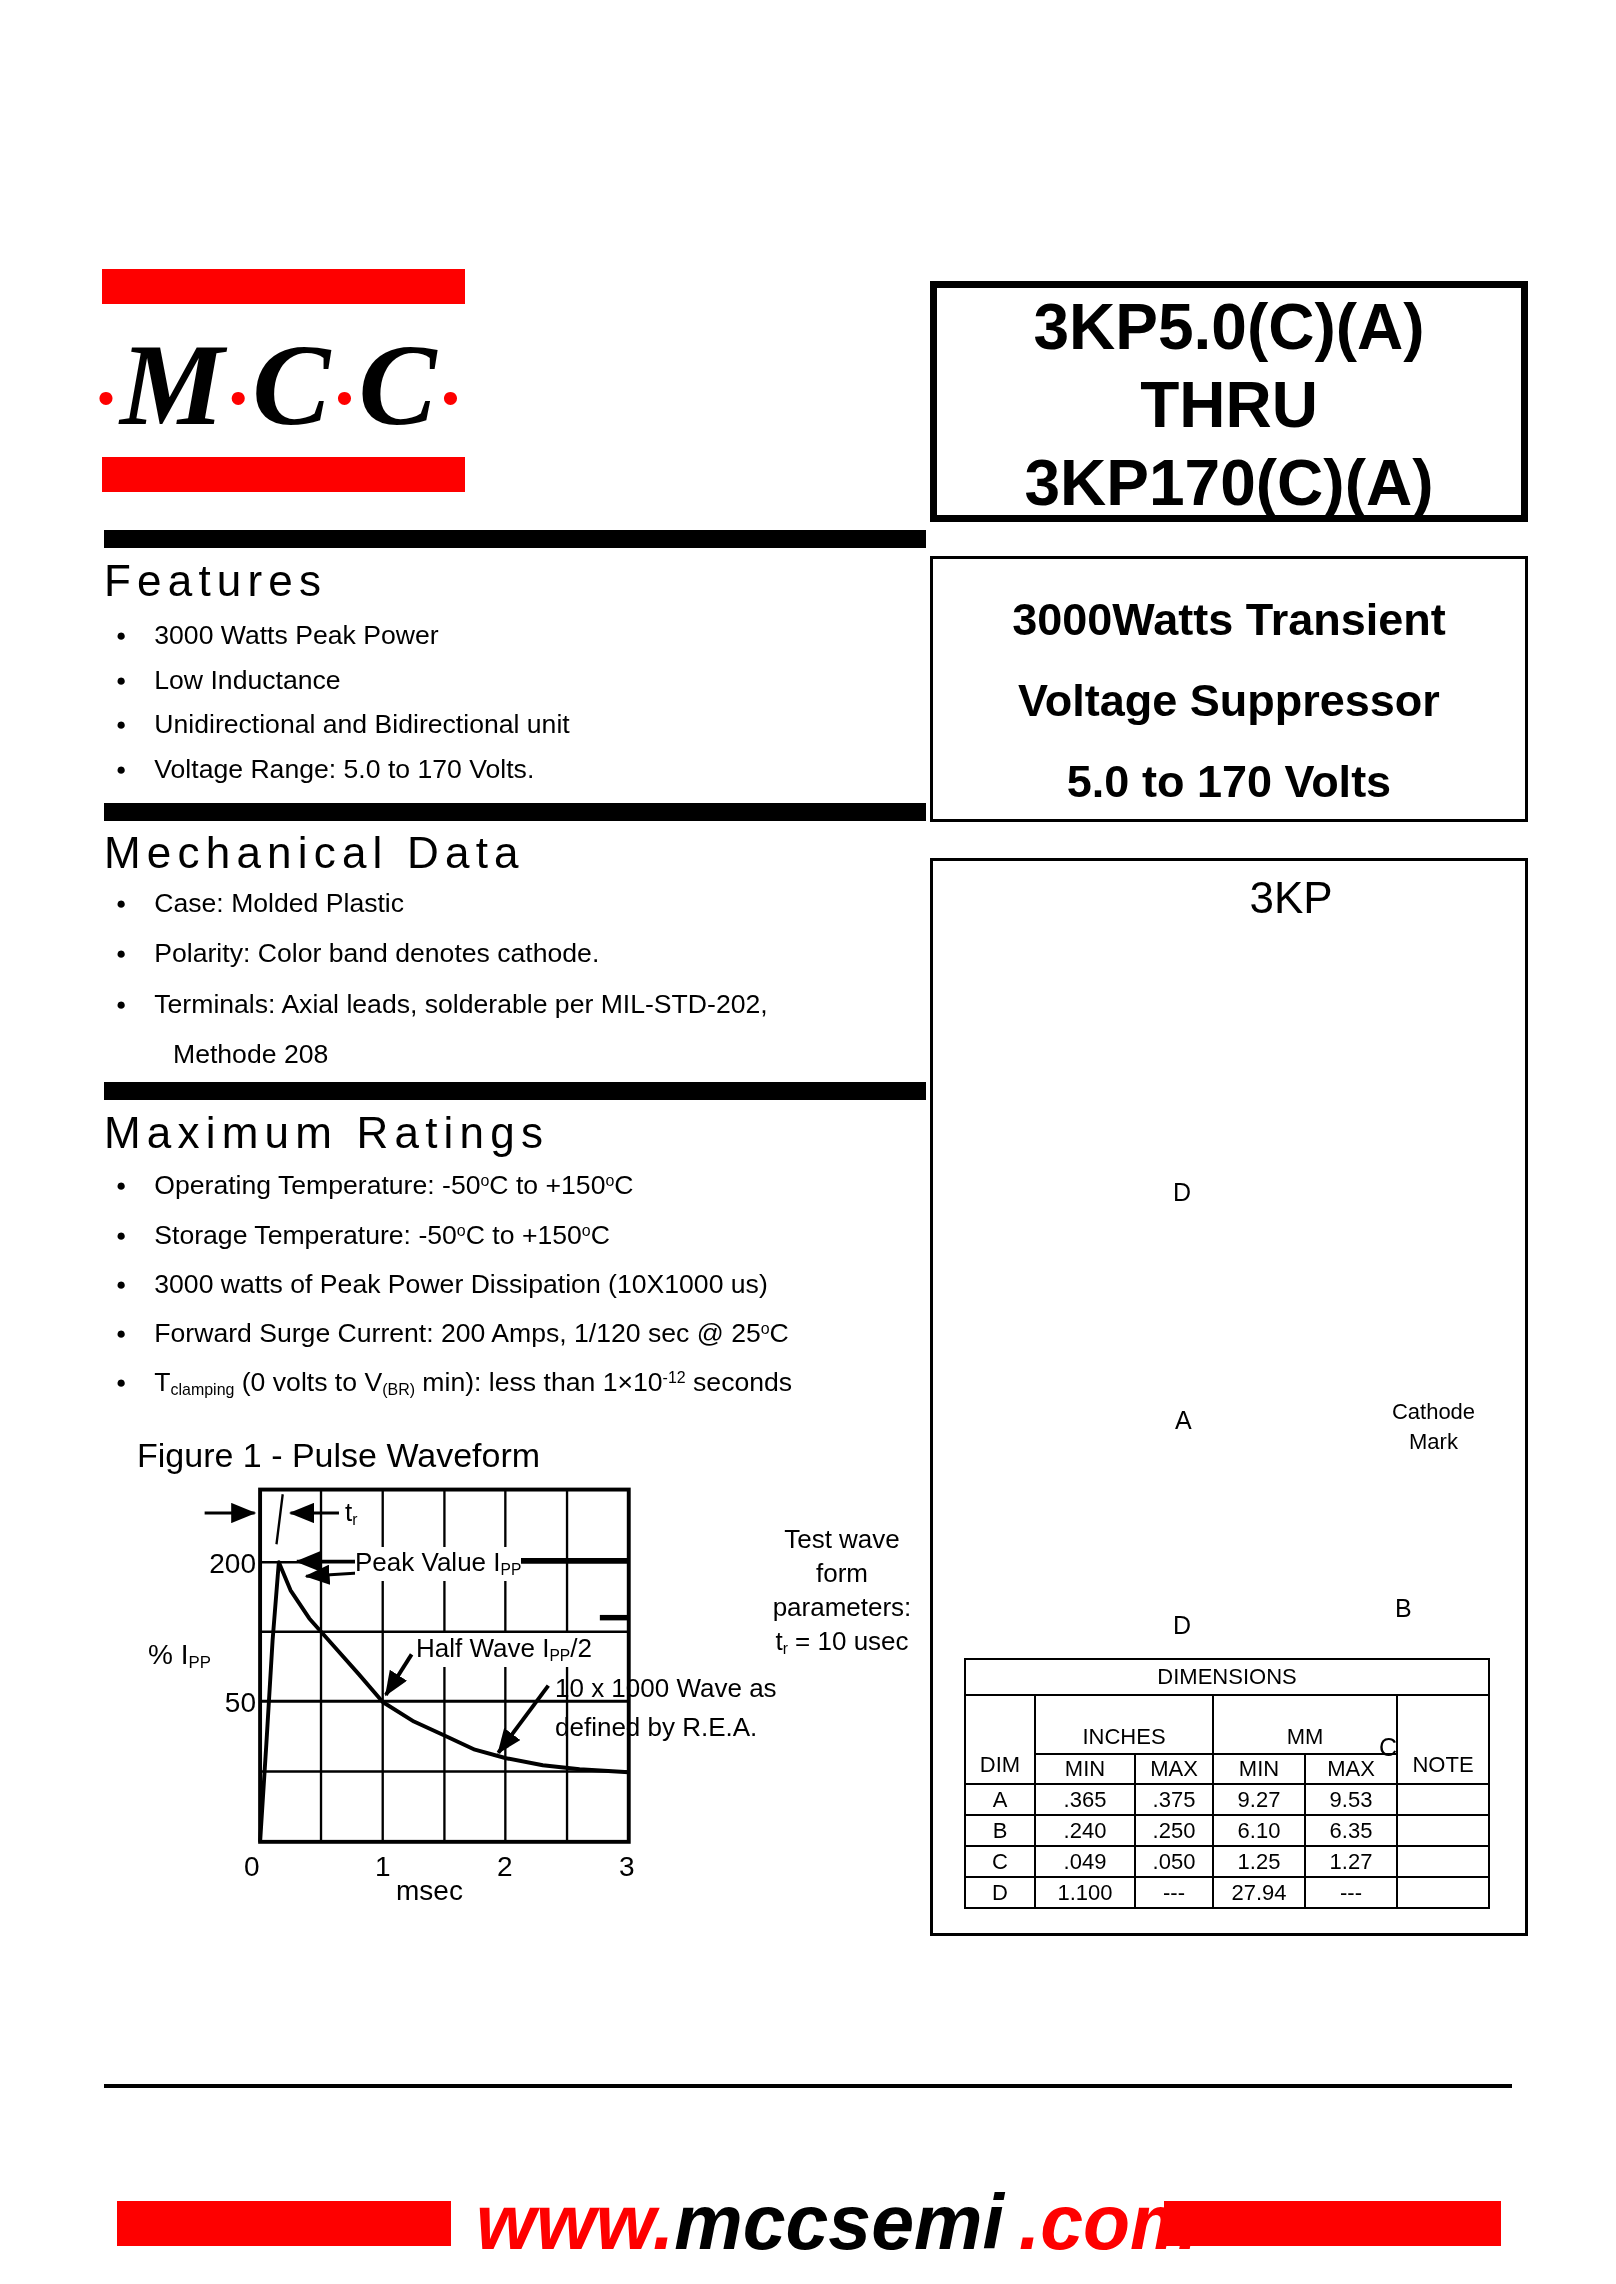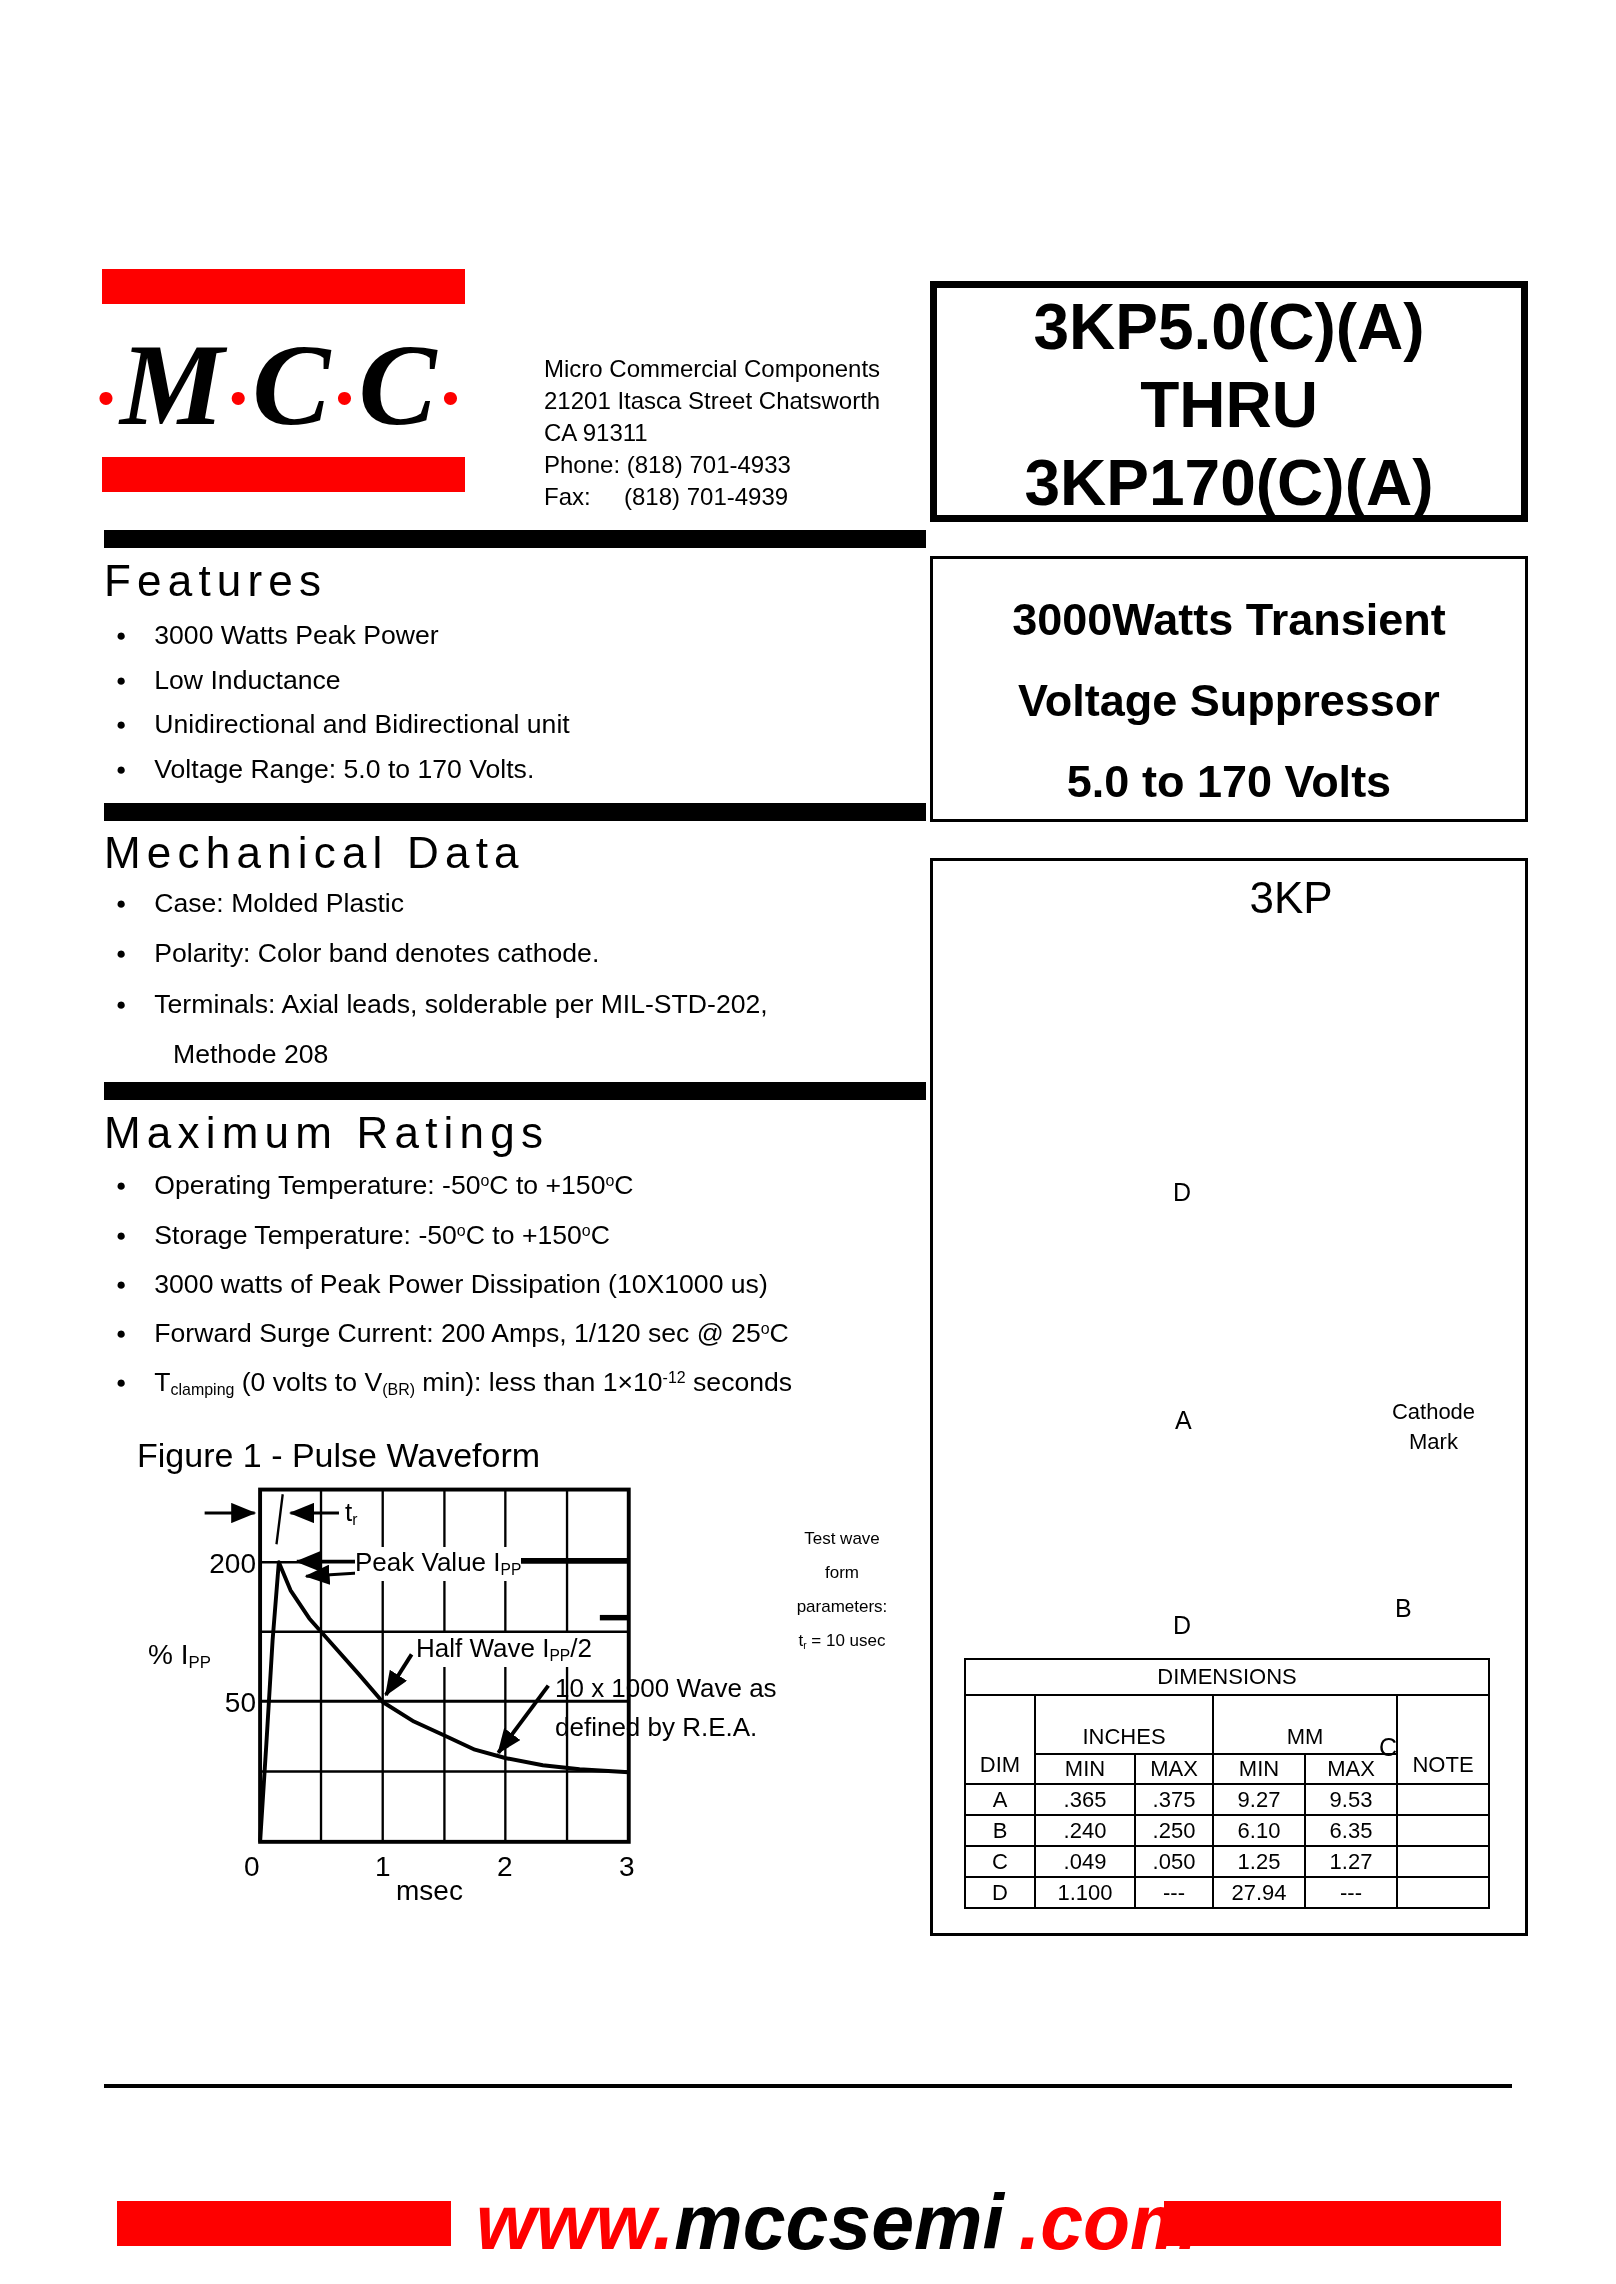--- a/index.html
+++ b/index.html
@@ -62,21 +62,21 @@
   #dim-table .r-data td{height:31px;}
   #dim-table td.tall{vertical-align:bottom;padding-bottom:4.7px;}
 
   
   #fig-title{left:137px;top:1436px;font-size:34px;}
   .chart-lab{position:absolute;font-size:26px;background:#fff;line-height:31px;}
   #ylab{left:148px;top:1639px;font-size:28px;background:transparent;}
   .ytick{position:absolute;left:187px;width:69px;text-align:right;font-size:28px;}
   .xtick{position:absolute;font-size:28px;}
   #xlab{left:359px;top:1875px;width:141px;text-align:center;font-size:28px;position:absolute;}
-  #testwave{left:750px;top:1522px;width:184px;text-align:center;font-size:17px;line-height:34px;position:absolute;}
+  #testwave{left:750px;top:1522px;width:184px;text-align:center;font-size:26px;line-height:34px;position:absolute;}
   #fig-caption{left:141px;top:1918px;width:633px;text-align:center;font-size:26.6px;position:absolute;}
 
   
   #footer-url{left:461px;top:2178px;width:695px;text-align:center;font-size:77px;
               font-weight:bold;font-style:italic;white-space:nowrap;}
 
   svg{position:absolute;left:0;top:0;pointer-events:none;}
 </style>
 </head>
 <body>
@@ -149,27 +149,20 @@
       <line x1="1754" y1="2238" x2="1664" y2="2238" stroke-width="4" marker-end="url(#arr)"></line>
 
       <line x1="1748" y1="1824" x2="1716" y2="1824" stroke-width="4" marker-end="url(#arr)"></line>
     </g>
   </svg>
 
   <div class="abs redbar" style="left:102px;top:269px;width:363px;height:35px;"></div>
   <div class="abs" id="logo-text"><span class="seg-dot">●</span><span>M</span><span class="seg-dot">●</span><span>C</span><span class="seg-dot">●</span><span>C</span><span class="seg-dot">●</span></div>
   <div class="abs redbar" style="left:102px;top:457px;width:363px;height:35px;"></div>
 
-  <div class="abs" id="address">
-    <div>Micro Commercial Components</div>
-    <div>21201 Itasca Street Chatsworth</div>
-    <div>CA 91311</div>
-    <div>Phone: (818) 701-4933</div>
-    <div>Fax:&nbsp;&nbsp;&nbsp;&nbsp;&nbsp;(818) 701-4939</div>
-  </div>
 
   <div class="abs rbox" id="part-box">
     <div class="pn">3KP5.0(C)(A)</div>
     <div class="pn">THRU</div>
     <div class="pn">3KP170(C)(A)</div>
   </div>
 
   <div class="abs rbox" id="sub-box">
     <div class="st">3000Watts Transient</div>
     <div class="st">Voltage Suppressor</div>

